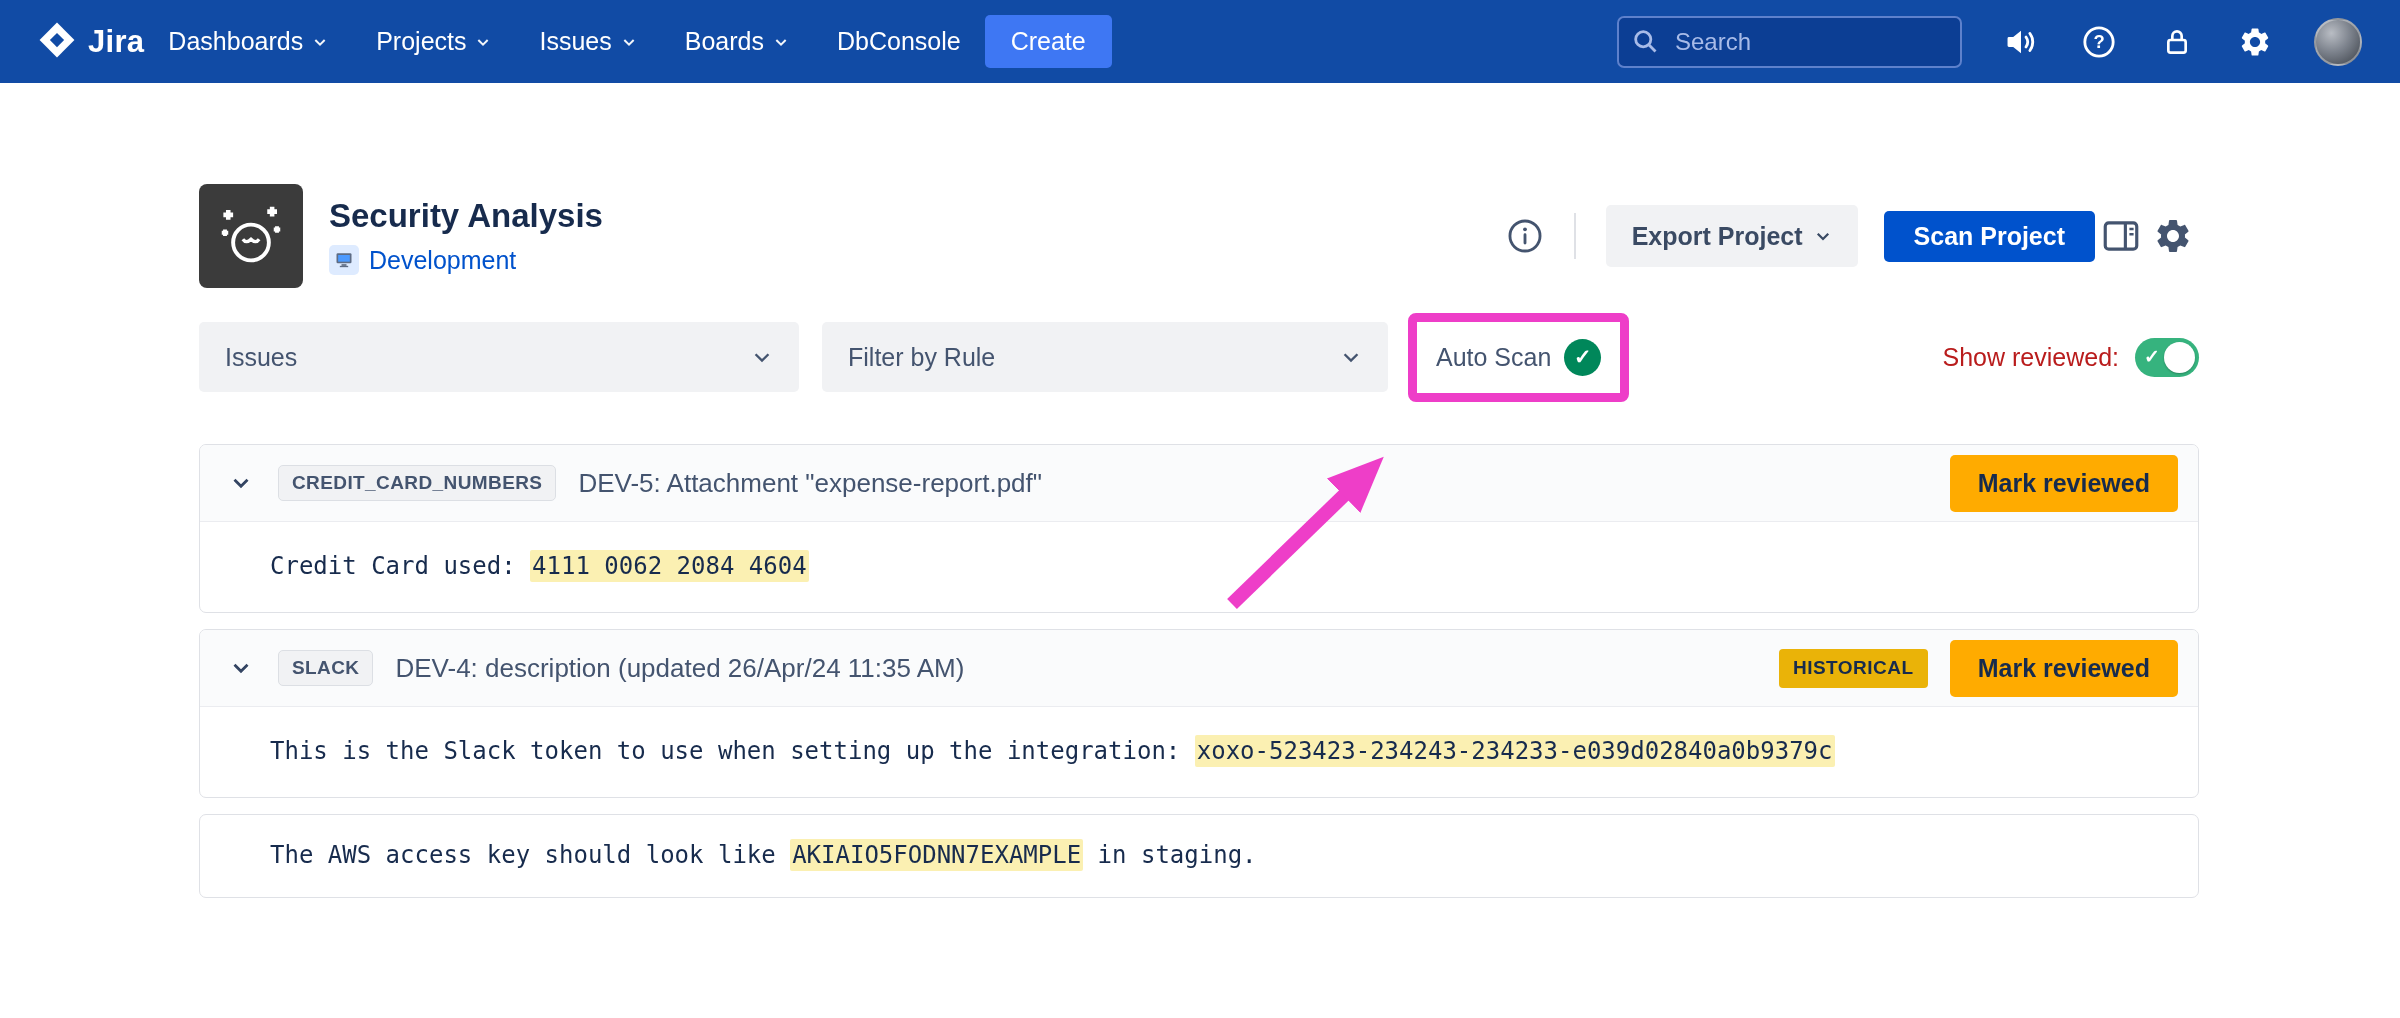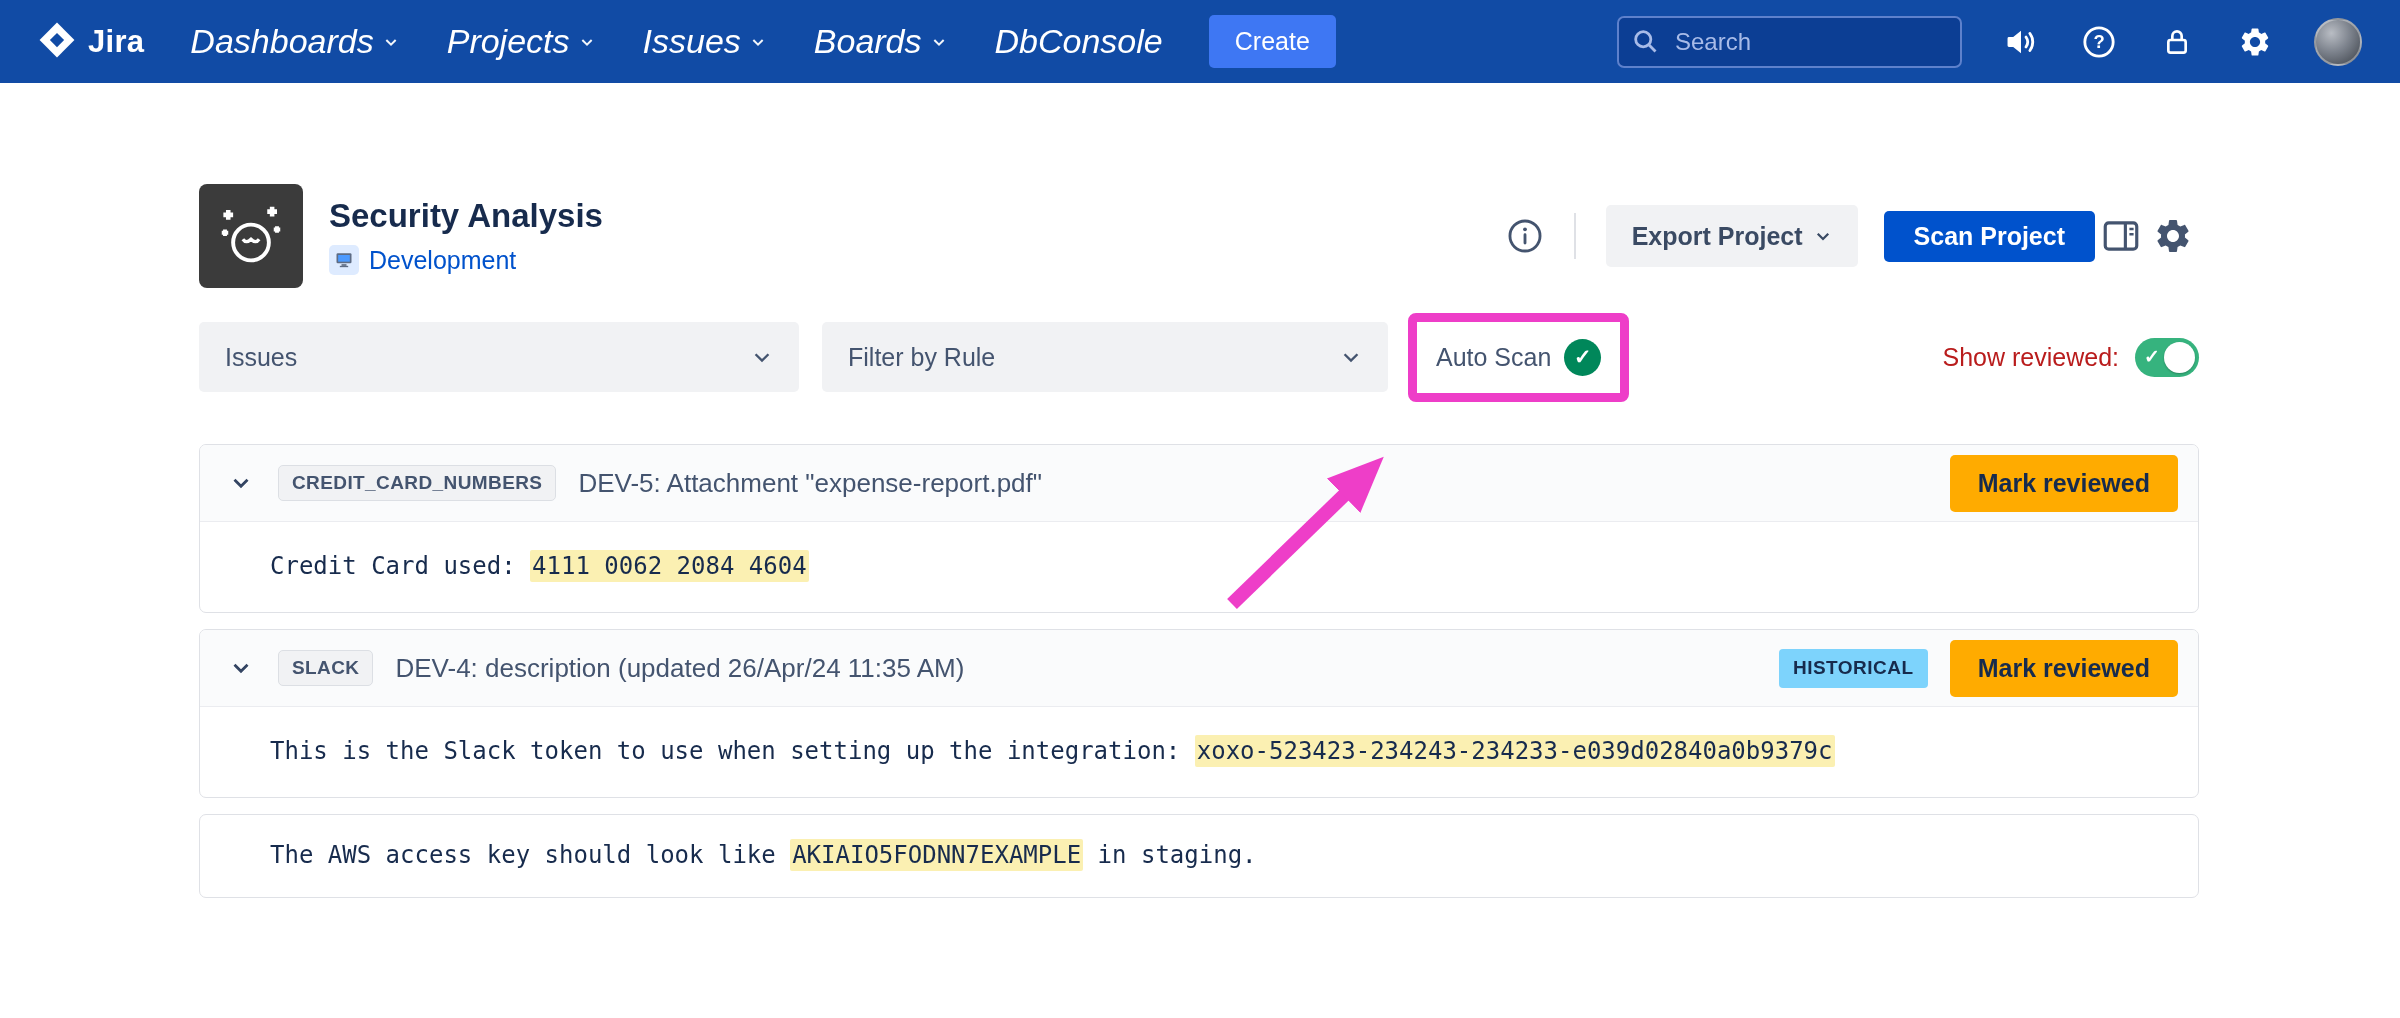--- a/index.html
+++ b/index.html
@@ -2,25 +2,25 @@
 <html><head>
 <meta charset="utf-8">
 <style>
   * { margin:0; padding:0; box-sizing:border-box; }
   html,body { width:2400px; height:1018px; overflow:hidden; background:#fff;
     font-family:"Liberation Sans", sans-serif; }
 
   
   .navbar { height:83px; background:#114BA5; display:flex; align-items:center;
     padding:0 38px; color:#fff; }
-  .nav-left { display:flex; align-items:center; gap:46px; }
+  .nav-left { display:flex; align-items:center; gap:24px; }
   .brand { display:flex; align-items:center; gap:12px; cursor:pointer; }
   .brand-name { font-size:31px; font-weight:700; letter-spacing:.3px; }
   .nav-items { display:flex; align-items:center; gap:48px; }
-  .nav-item { display:flex; align-items:center; gap:9px; font-size:34px; cursor:pointer;font-style:italic; }
+  .nav-item { display:flex; align-items:center; gap:9px; font-size:25px; cursor:pointer; }
   .nav-item svg { opacity:.95; }
   .create-btn { background:#3E77F3; color:#fff; border:none; border-radius:5px;
     font-size:25px; font-weight:500; padding:12px 26px; cursor:pointer;
     font-family:"Liberation Sans", sans-serif; }
   .nav-right { margin-left:auto; display:flex; align-items:center; gap:40px; }
   .searchbox { position:relative; width:345px; height:52px; }
   .searchbox input { width:100%; height:100%; background:#0C3E94;
     border:2px solid #5E81CC; border-radius:7px; color:#D7E1F6; font-size:24px;
     padding:0 14px 0 56px; outline:none; font-family:"Liberation Sans", sans-serif; }
   .searchbox input::placeholder { color:#A8BBE8; }
@@ -89,21 +89,21 @@
   .chev { display:flex; cursor:pointer; margin-right:24px; }
   .rule-chip { background:#F1F2F4; border:1px solid #DCDFE4; border-radius:5px;
     color:#44546F; font-size:19px; font-weight:700; letter-spacing:.4px;
     padding:6px 13px; white-space:nowrap; }
   .card-title { margin-left:22px; font-size:26px; color:#44546F; white-space:nowrap;
     overflow:hidden; text-overflow:ellipsis; }
   .head-spacer { flex:1; }
   .status-badge { height:39px; display:flex; align-items:center; border-radius:4px;
     padding:0 14px; font-size:19px; font-weight:700; letter-spacing:.5px;
     margin-right:22px; white-space:nowrap; }
-  .badge-historical { background:#7dd3fc; color:#172B4D; }
+  .badge-historical { background:#eab308; color:#172B4D; }
   .badge-reviewed { background:#00875A; color:#fff; }
   .btn-action { height:57px; border:none; border-radius:5px; padding:0 28px;
     font-size:25px; font-weight:600; cursor:pointer; white-space:nowrap;
     font-family:"Liberation Sans", sans-serif; }
   .btn-warn { background:#FFAB00; color:#172B4D; }
   .btn-disabled { background:#F1F2F4; color:#A5ADBA; cursor:default; }
   .card-body { padding:30px 32px 32px 70px; font-family:"DejaVu Sans Mono", monospace;
     font-size:24px; color:#172B4D; }
   .card:nth-of-type(3) .card-body { padding-top:26px; padding-bottom:28px; }
   .secret-mark { background:#FBF0B2; color:#172B4D; padding:2px 2px; border-radius:2px; }

